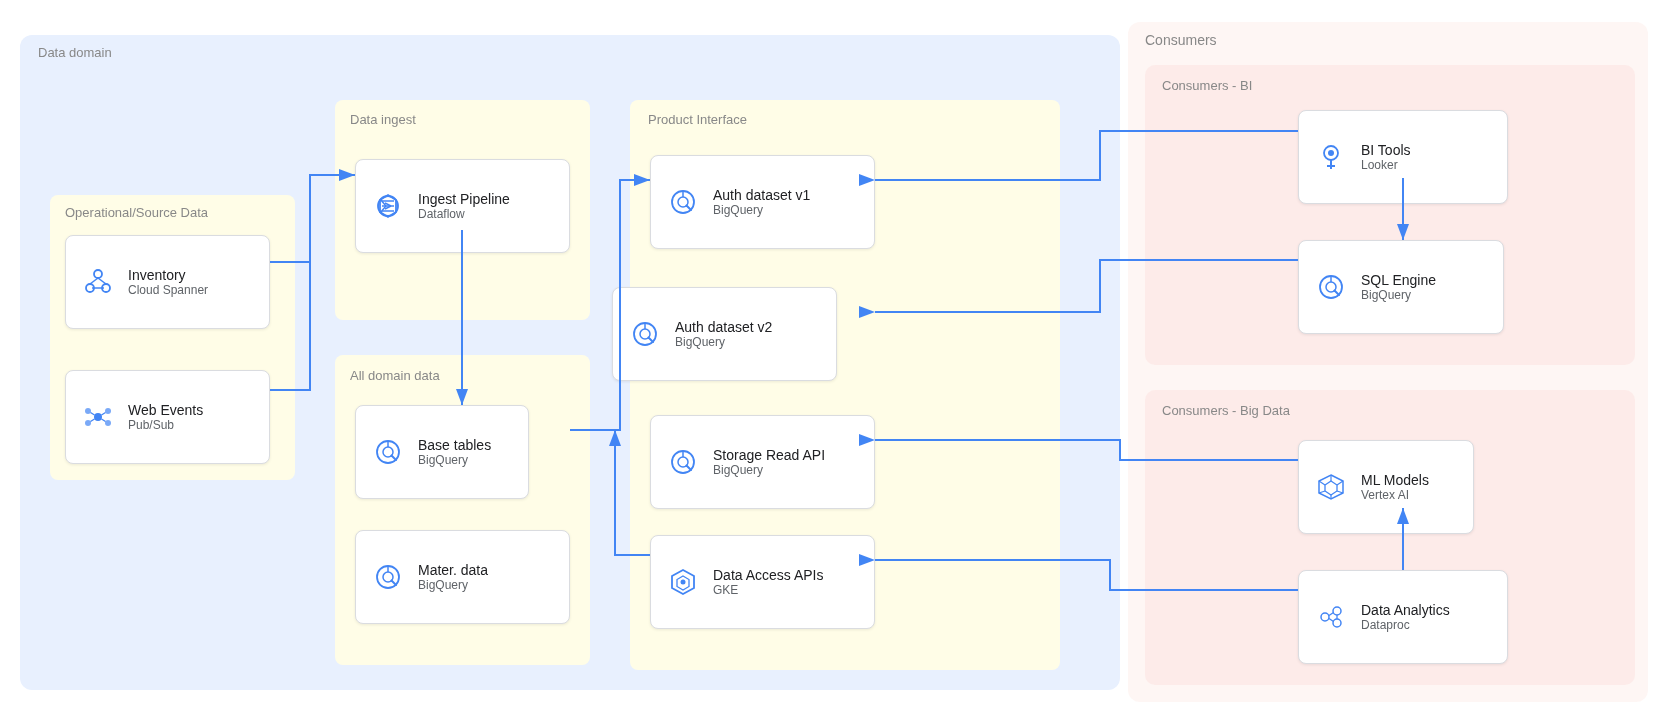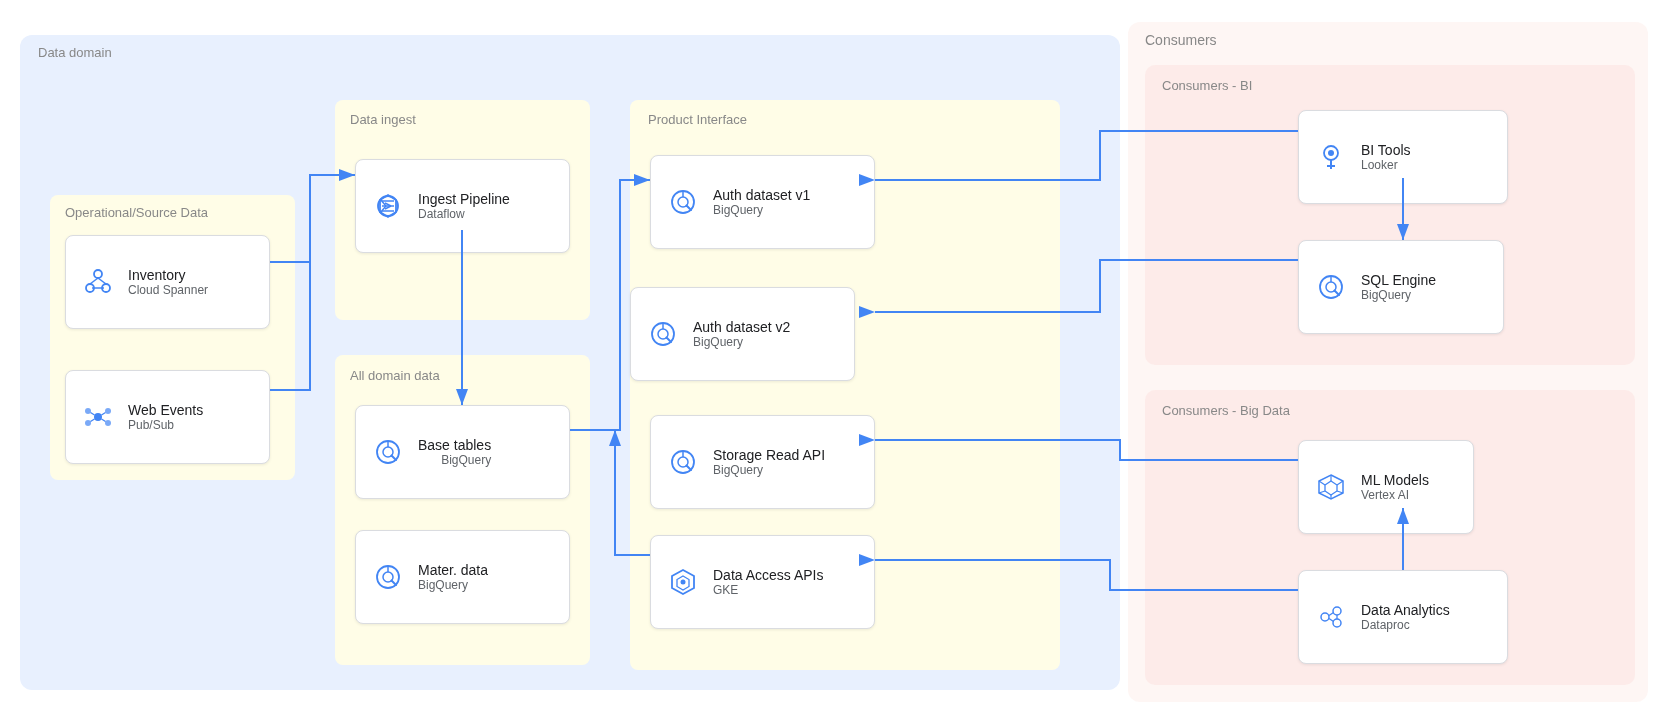--- a/index.html
+++ b/index.html
@@ -166,21 +166,21 @@
         <line x1="13" y1="13" x2="19" y2="16" stroke="#4285f4" stroke-width="1.5"></line>
         <line x1="19" y1="16" x2="13" y2="19" stroke="#4285f4" stroke-width="1.5"></line>
       </svg>
     </div>
     <div class="node-text">
       <div class="node-title">Ingest Pipeline</div>
       <div class="node-sub">Dataflow</div>
     </div>
   </div>
 
-  <div class="node-box" style="left:355px;top:405px;width:215px;text-align:right;">
+  <div class="node-box" style="left:355px;top:405px;width:174px;">
     <div class="node-icon">
       <svg width="32" height="32" viewBox="0 0 32 32" fill="none">
         <circle cx="16" cy="16" r="11" stroke="#4285f4" stroke-width="1.8" fill="none"></circle>
         <circle cx="16" cy="16" r="5" stroke="#4285f4" stroke-width="1.5" fill="none"></circle>
         <line x1="19.5" y1="19.5" x2="24" y2="24" stroke="#4285f4" stroke-width="2" stroke-linecap="round"></line>
         <line x1="16" y1="5" x2="16" y2="11" stroke="#4285f4" stroke-width="1.5"></line>
       </svg>
     </div>
     <div class="node-text">
       <div class="node-title">Base tables</div>
@@ -211,21 +211,21 @@
         <line x1="19.5" y1="19.5" x2="24" y2="24" stroke="#4285f4" stroke-width="2" stroke-linecap="round"></line>
         <line x1="16" y1="5" x2="16" y2="11" stroke="#4285f4" stroke-width="1.5"></line>
       </svg>
     </div>
     <div class="node-text">
       <div class="node-title">Auth dataset v1</div>
       <div class="node-sub">BigQuery</div>
     </div>
   </div>
 
-  <div class="node-box" style="left:630px;top:287px;width:225px;">
+  <div class="node-box" style="left:612px;top:287px;width:225px;">
     <div class="node-icon">
       <svg width="32" height="32" viewBox="0 0 32 32" fill="none">
         <circle cx="16" cy="16" r="11" stroke="#4285f4" stroke-width="1.8" fill="none"></circle>
         <circle cx="16" cy="16" r="5" stroke="#4285f4" stroke-width="1.5" fill="none"></circle>
         <line x1="19.5" y1="19.5" x2="24" y2="24" stroke="#4285f4" stroke-width="2" stroke-linecap="round"></line>
         <line x1="16" y1="5" x2="16" y2="11" stroke="#4285f4" stroke-width="1.5"></line>
       </svg>
     </div>
     <div class="node-text">
       <div class="node-title">Auth dataset v2</div>

